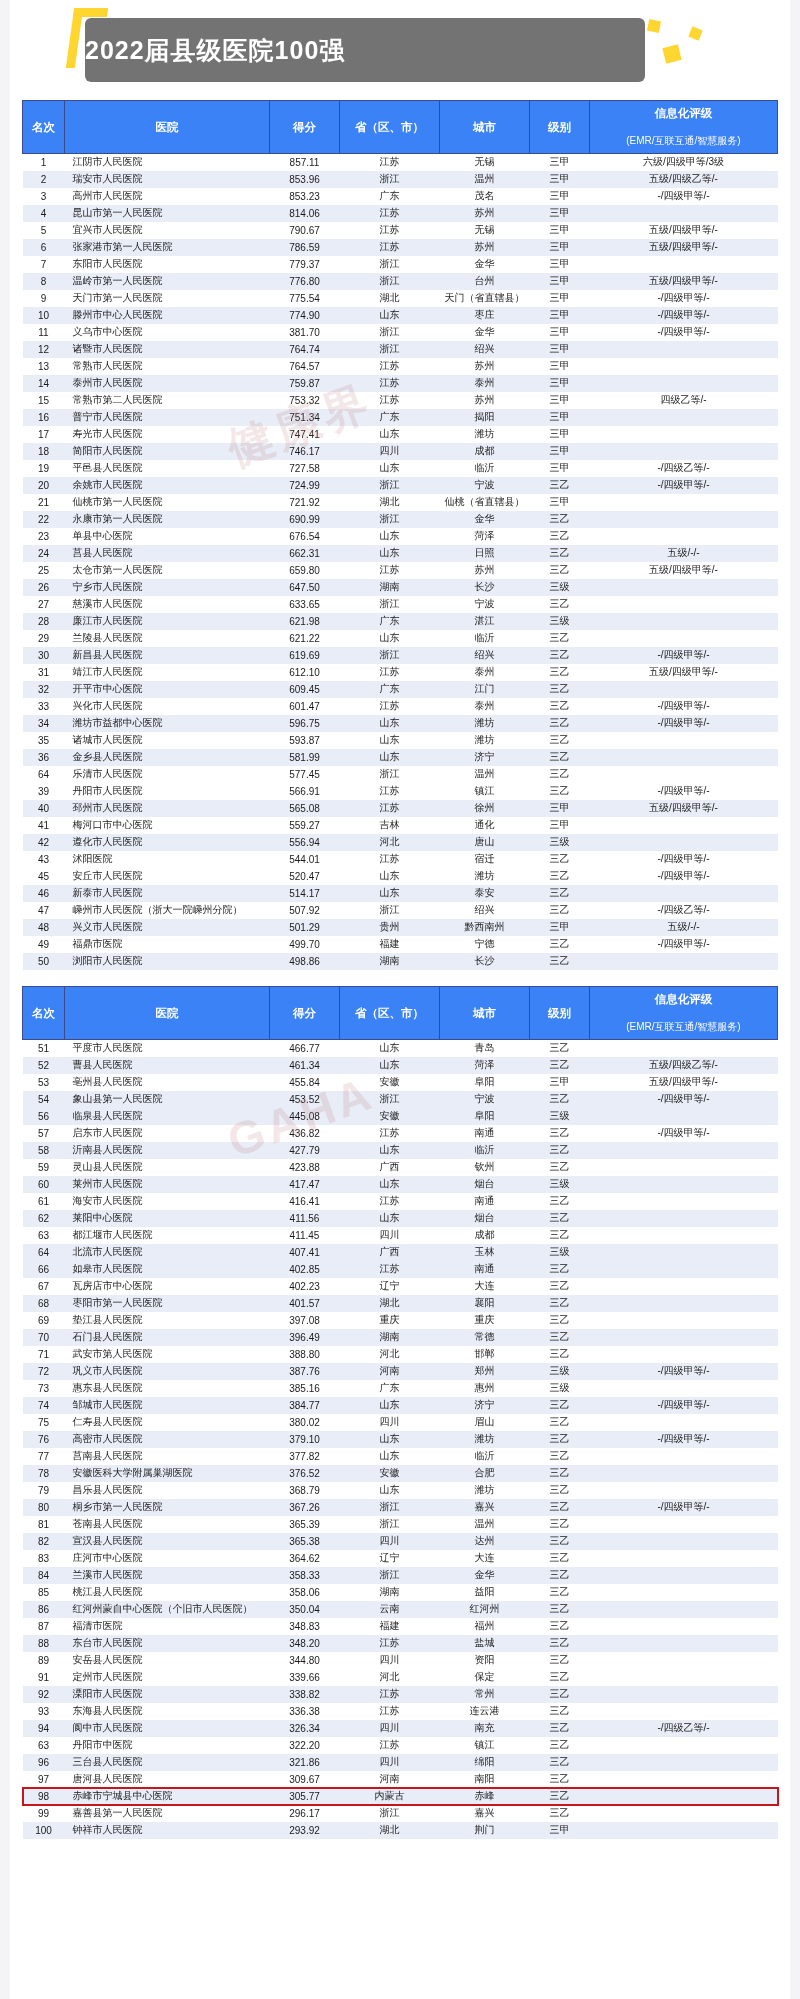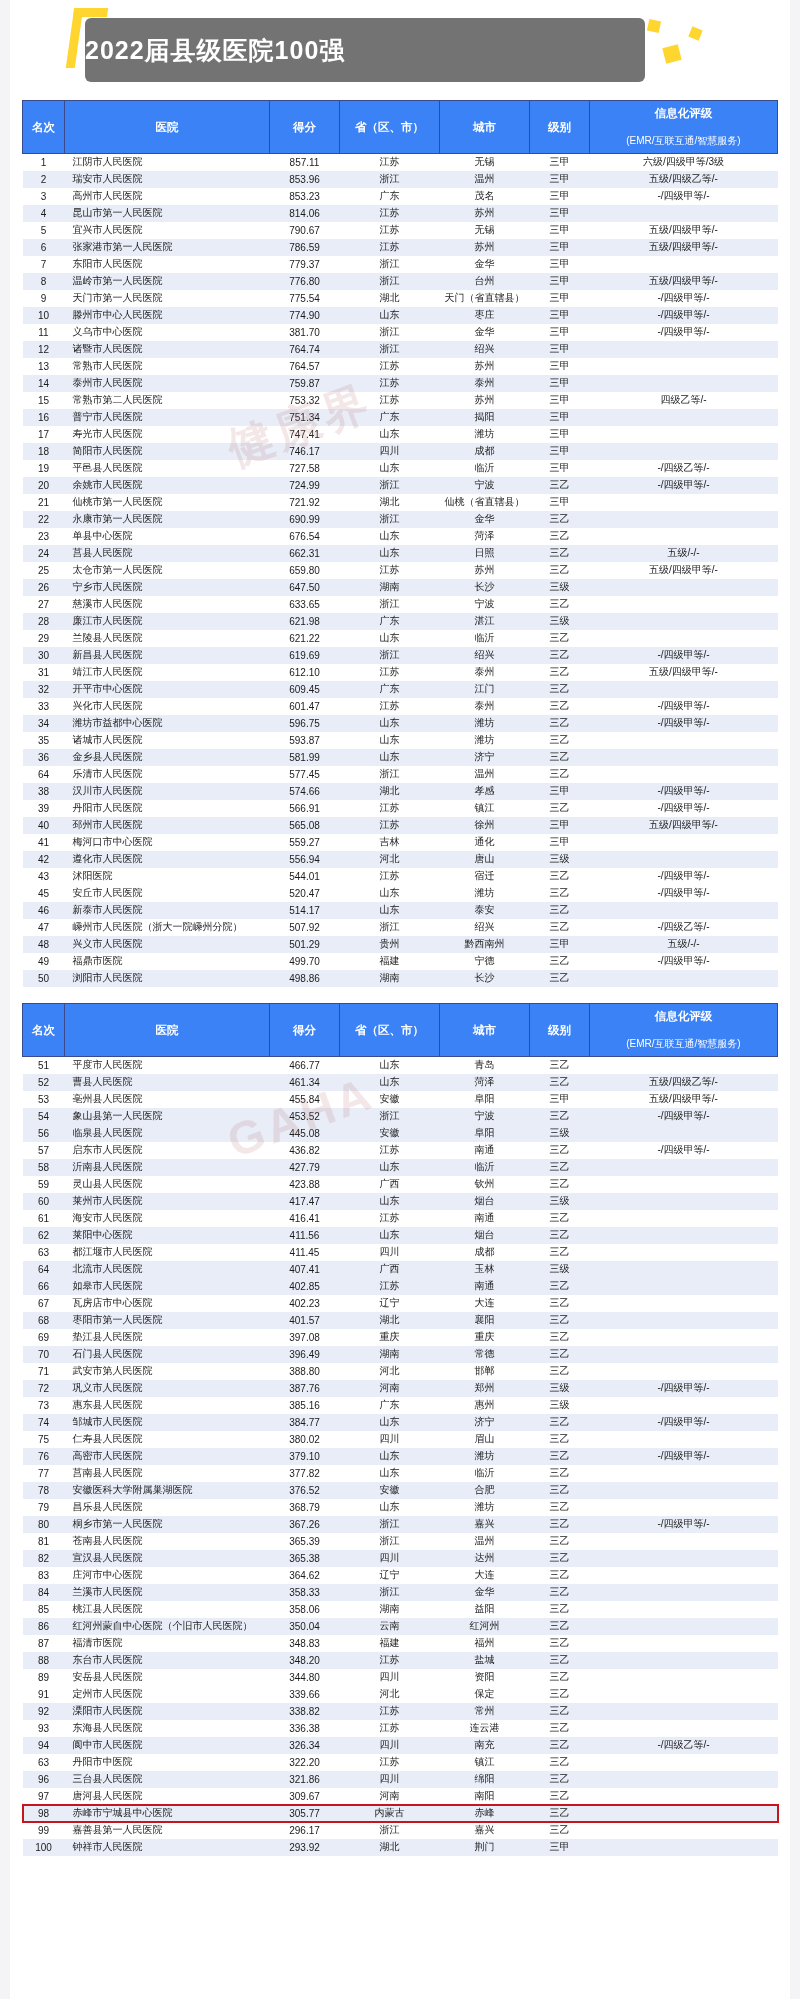--- a/index.html
+++ b/index.html
@@ -445,29 +445,20 @@
           </tr>
           <tr class="plain">
             <td class="c-rank">64</td>
             <td class="c-hosp">乐清市人民医院</td>
             <td class="c-score">577.45</td>
             <td class="c-prov">浙江</td>
             <td class="c-city">温州</td>
             <td class="c-level">三乙</td>
             <td class="c-info"></td>
           </tr>
-          <tr class="alt">
-            <td class="c-rank">38</td>
-            <td class="c-hosp">汉川市人民医院</td>
-            <td class="c-score">574.66</td>
-            <td class="c-prov">湖北</td>
-            <td class="c-city">孝感</td>
-            <td class="c-level">三甲</td>
-            <td class="c-info">-/四级甲等/-</td>
-          </tr>
           <tr class="plain">
             <td class="c-rank">39</td>
             <td class="c-hosp">丹阳市人民医院</td>
             <td class="c-score">566.91</td>
             <td class="c-prov">江苏</td>
             <td class="c-city">镇江</td>
             <td class="c-level">三乙</td>
             <td class="c-info">-/四级甲等/-</td>
           </tr>
           <tr class="alt">

